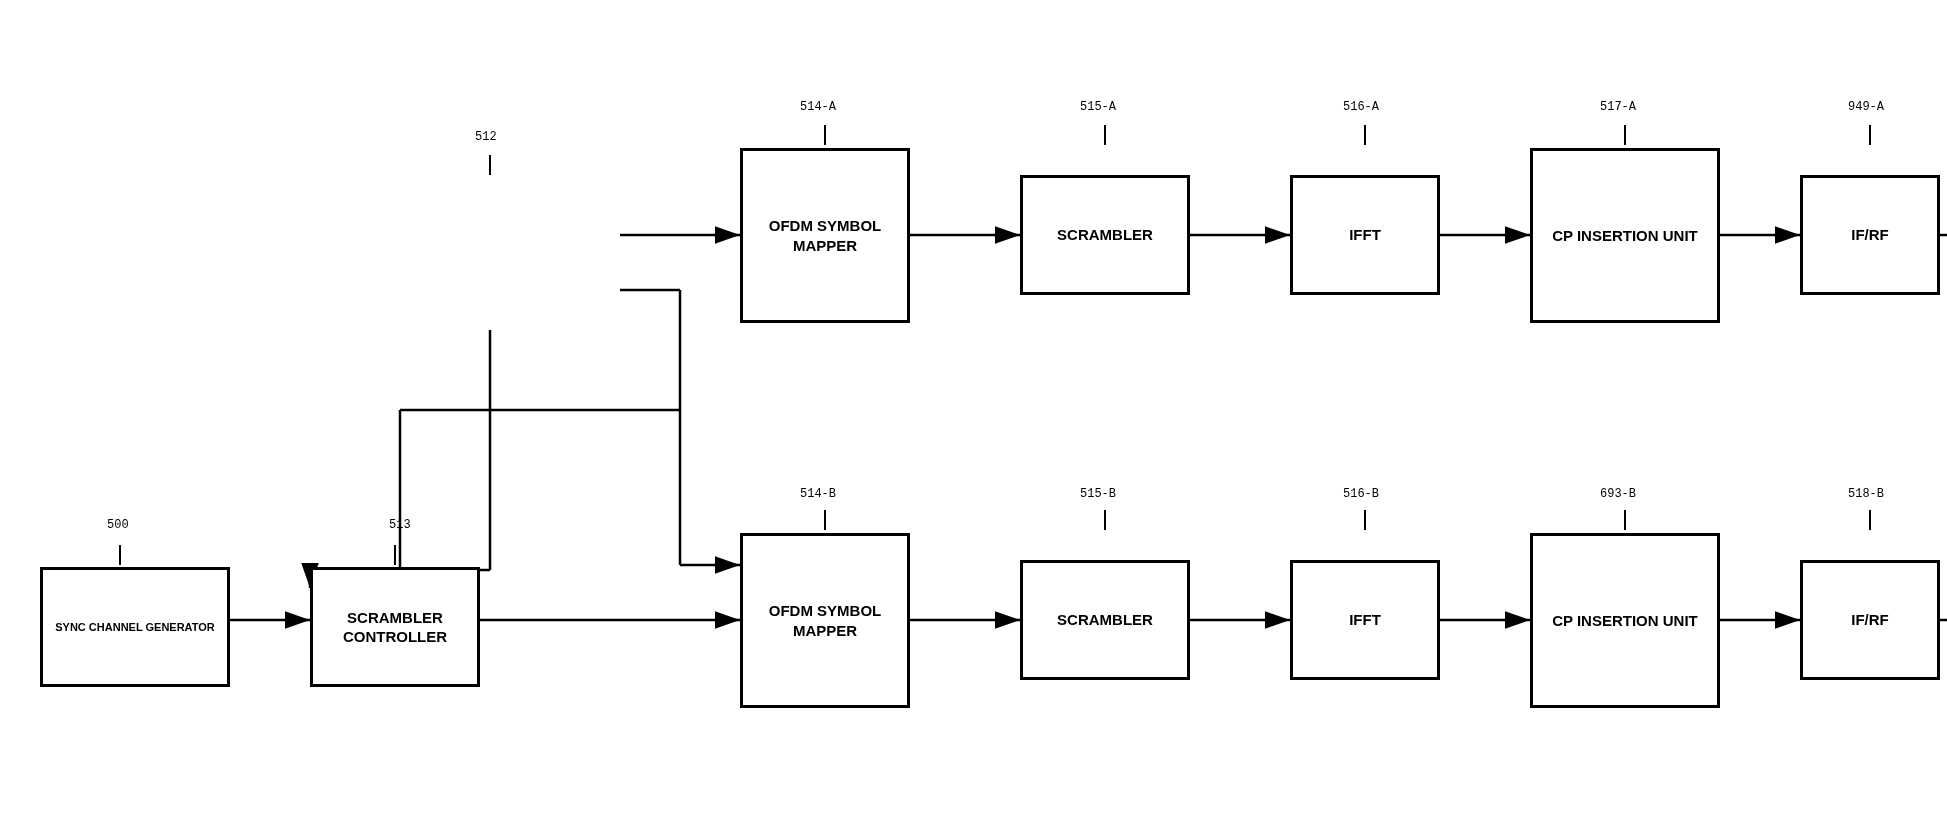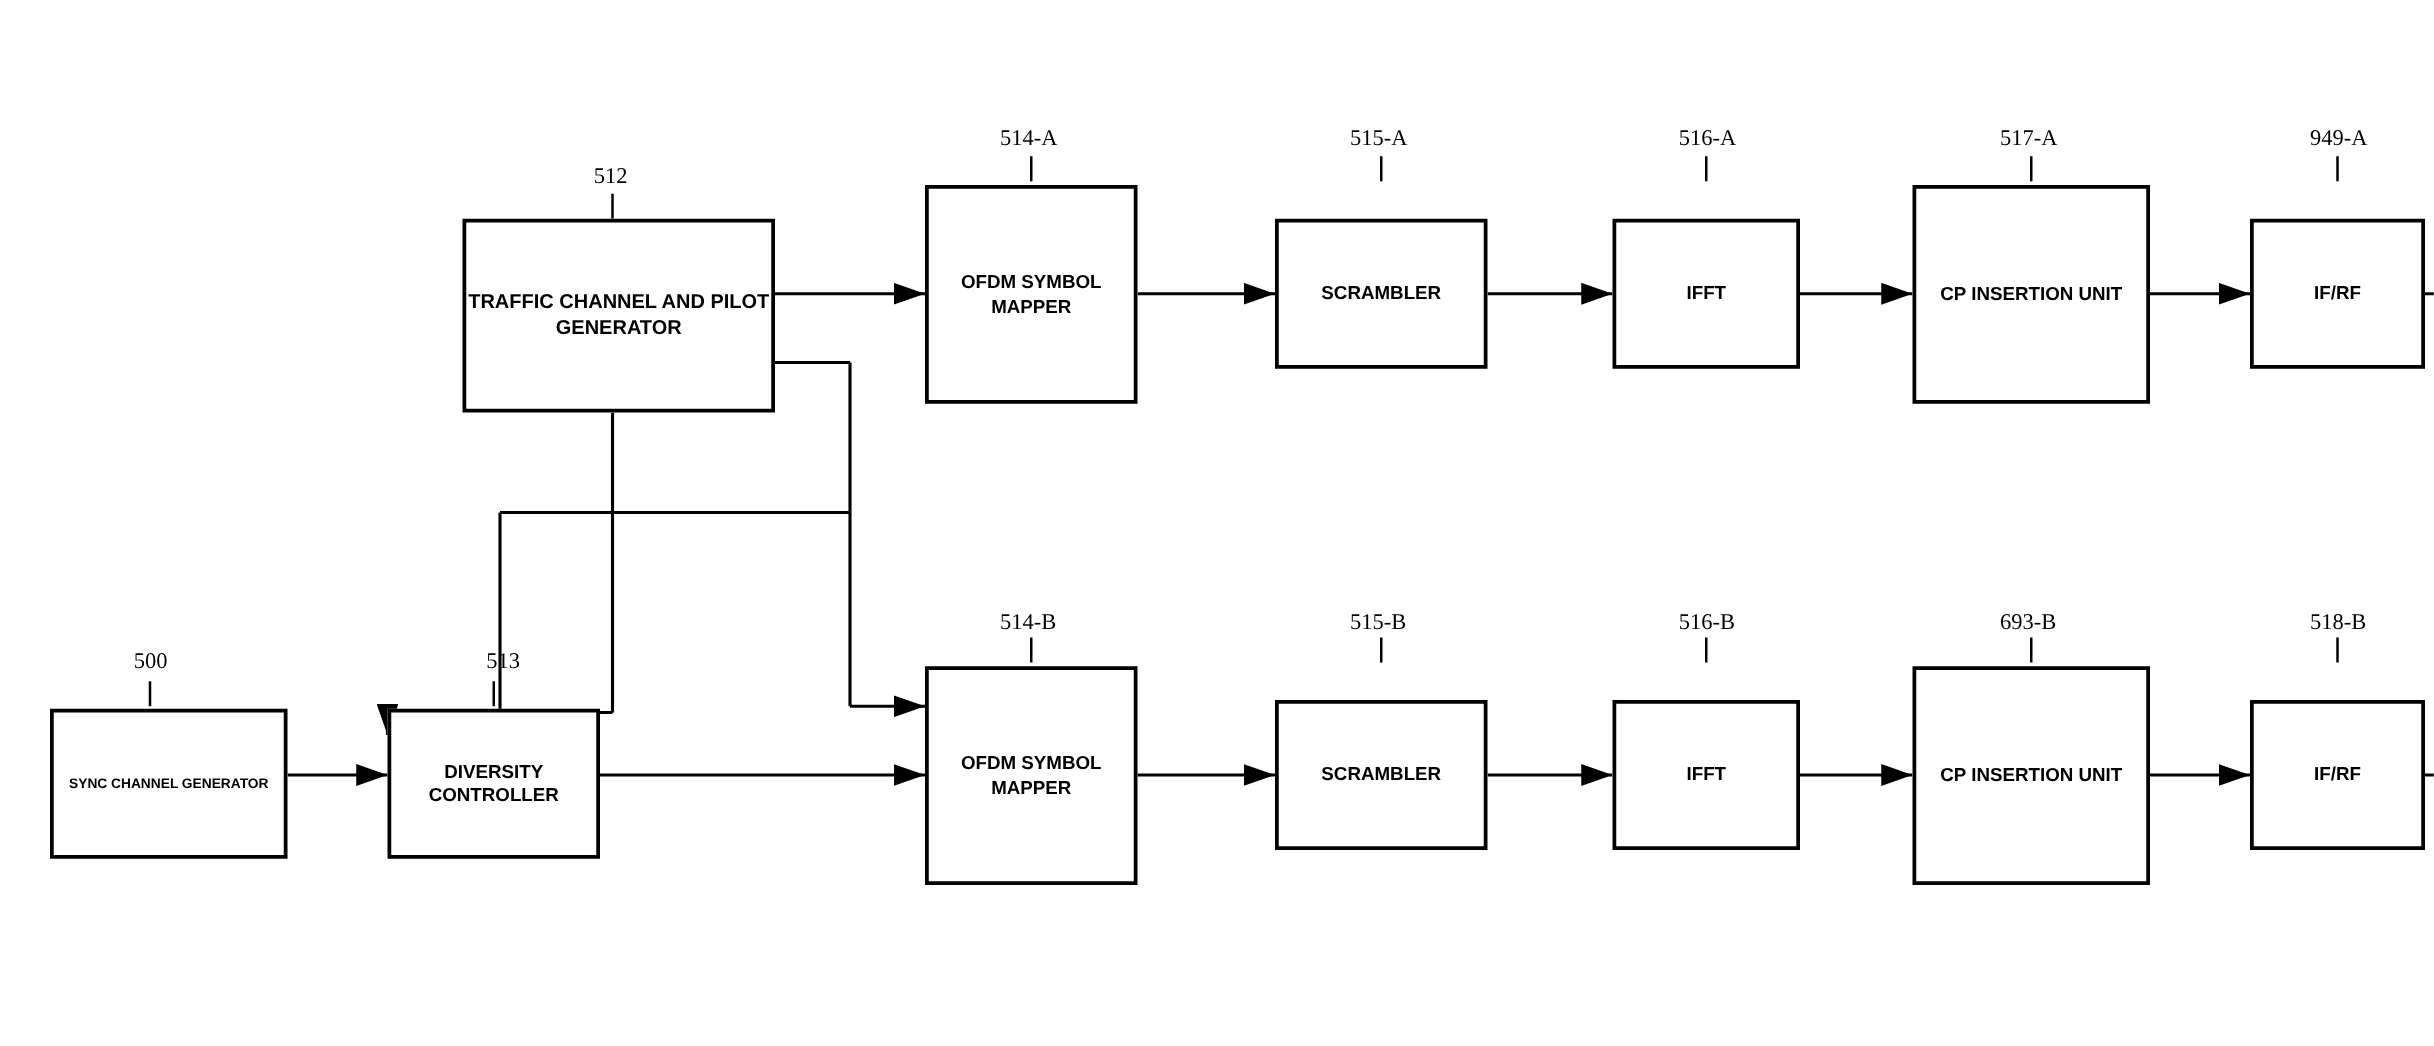--- a/index.html
+++ b/index.html
@@ -30,22 +30,22 @@
       align-items: center;
       justify-content: center;
       text-align: center;
       font-size: 15px;
       font-weight: bold;
       font-family: Arial, Helvetica, sans-serif;
       line-height: 1.3;
     }
     .label {
       position: absolute;
-      font-size: 18px;
-      font-family: Liberation Serif, serif;
+      font-size: 12px;
+      font-family: Liberation Mono, monospace;
       font-weight: normal;
     }
   </style>
 </head>
 <body>
 
 <div class="diagram">
 
   <svg xmlns="http://www.w3.org/2000/svg">
 
@@ -138,23 +138,20 @@
   <span class="label" style="left:1848px; top:100px;">949-A</span>
 
   <span class="label" style="left:107px; top:518px;">500</span>
   <span class="label" style="left:379px; top:518px;margin-left:10px;">513</span>
   <span class="label" style="left:800px; top:487px;text-align:center;">514-B</span>
   <span class="label" style="left:1080px; top:487px;text-align:center;">515-B</span>
   <span class="label" style="left:1343px; top:487px;">516-B</span>
   <span class="label" style="left:1600px; top:487px;">693-B</span>
   <span class="label" style="left:1848px; top:487px;">518-B</span>
 
-  <div class="block" style="left:370px; top:175px; width:250px; height:155px; font-size:16px;">
-    <span>TRAFFIC CHANNEL AND PILOT GENERATOR</span>
-  </div>
 
   <div class="block" style="left:740px; top:148px; width:170px; height:175px;">
     <span>OFDM SYMBOL MAPPER</span>
   </div>
 
   <div class="block" style="left:1020px; top:175px; width:170px; height:120px;">
     <span>SCRAMBLER</span>
   </div>
 
   <div class="block" style="left:1290px; top:175px; width:150px; height:120px;">
@@ -167,21 +164,21 @@
 
   <div class="block" style="left:1800px; top:175px; width:140px; height:120px;">
     <span>IF/RF</span>
   </div>
 
   <div class="block" style="left:40px; top:567px; width:190px; height:120px; font-size:11px;">
     <span>SYNC CHANNEL GENERATOR</span>
   </div>
 
   <div class="block" style="left:310px; top:567px; width:170px; height:120px;">
-    <span>DIVERSITY CONTROLLER</span>
+    <span>SCRAMBLER CONTROLLER</span>
   </div>
 
   <div class="block" style="left:740px; top:533px; width:170px; height:175px;">
     <span>OFDM SYMBOL MAPPER</span>
   </div>
 
   <div class="block" style="left:1020px; top:560px; width:170px; height:120px;">
     <span>SCRAMBLER</span>
   </div>
 

